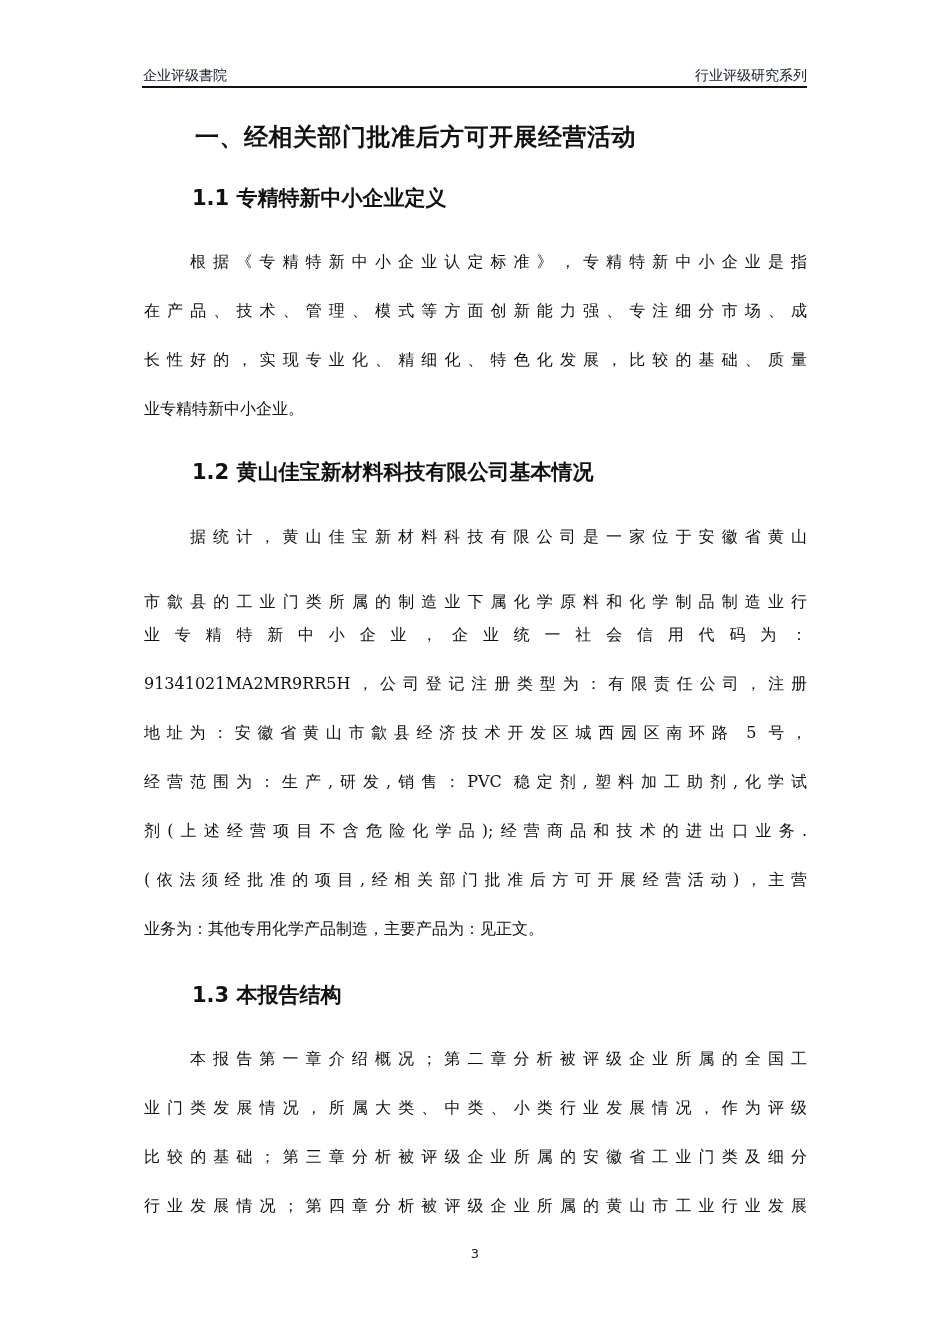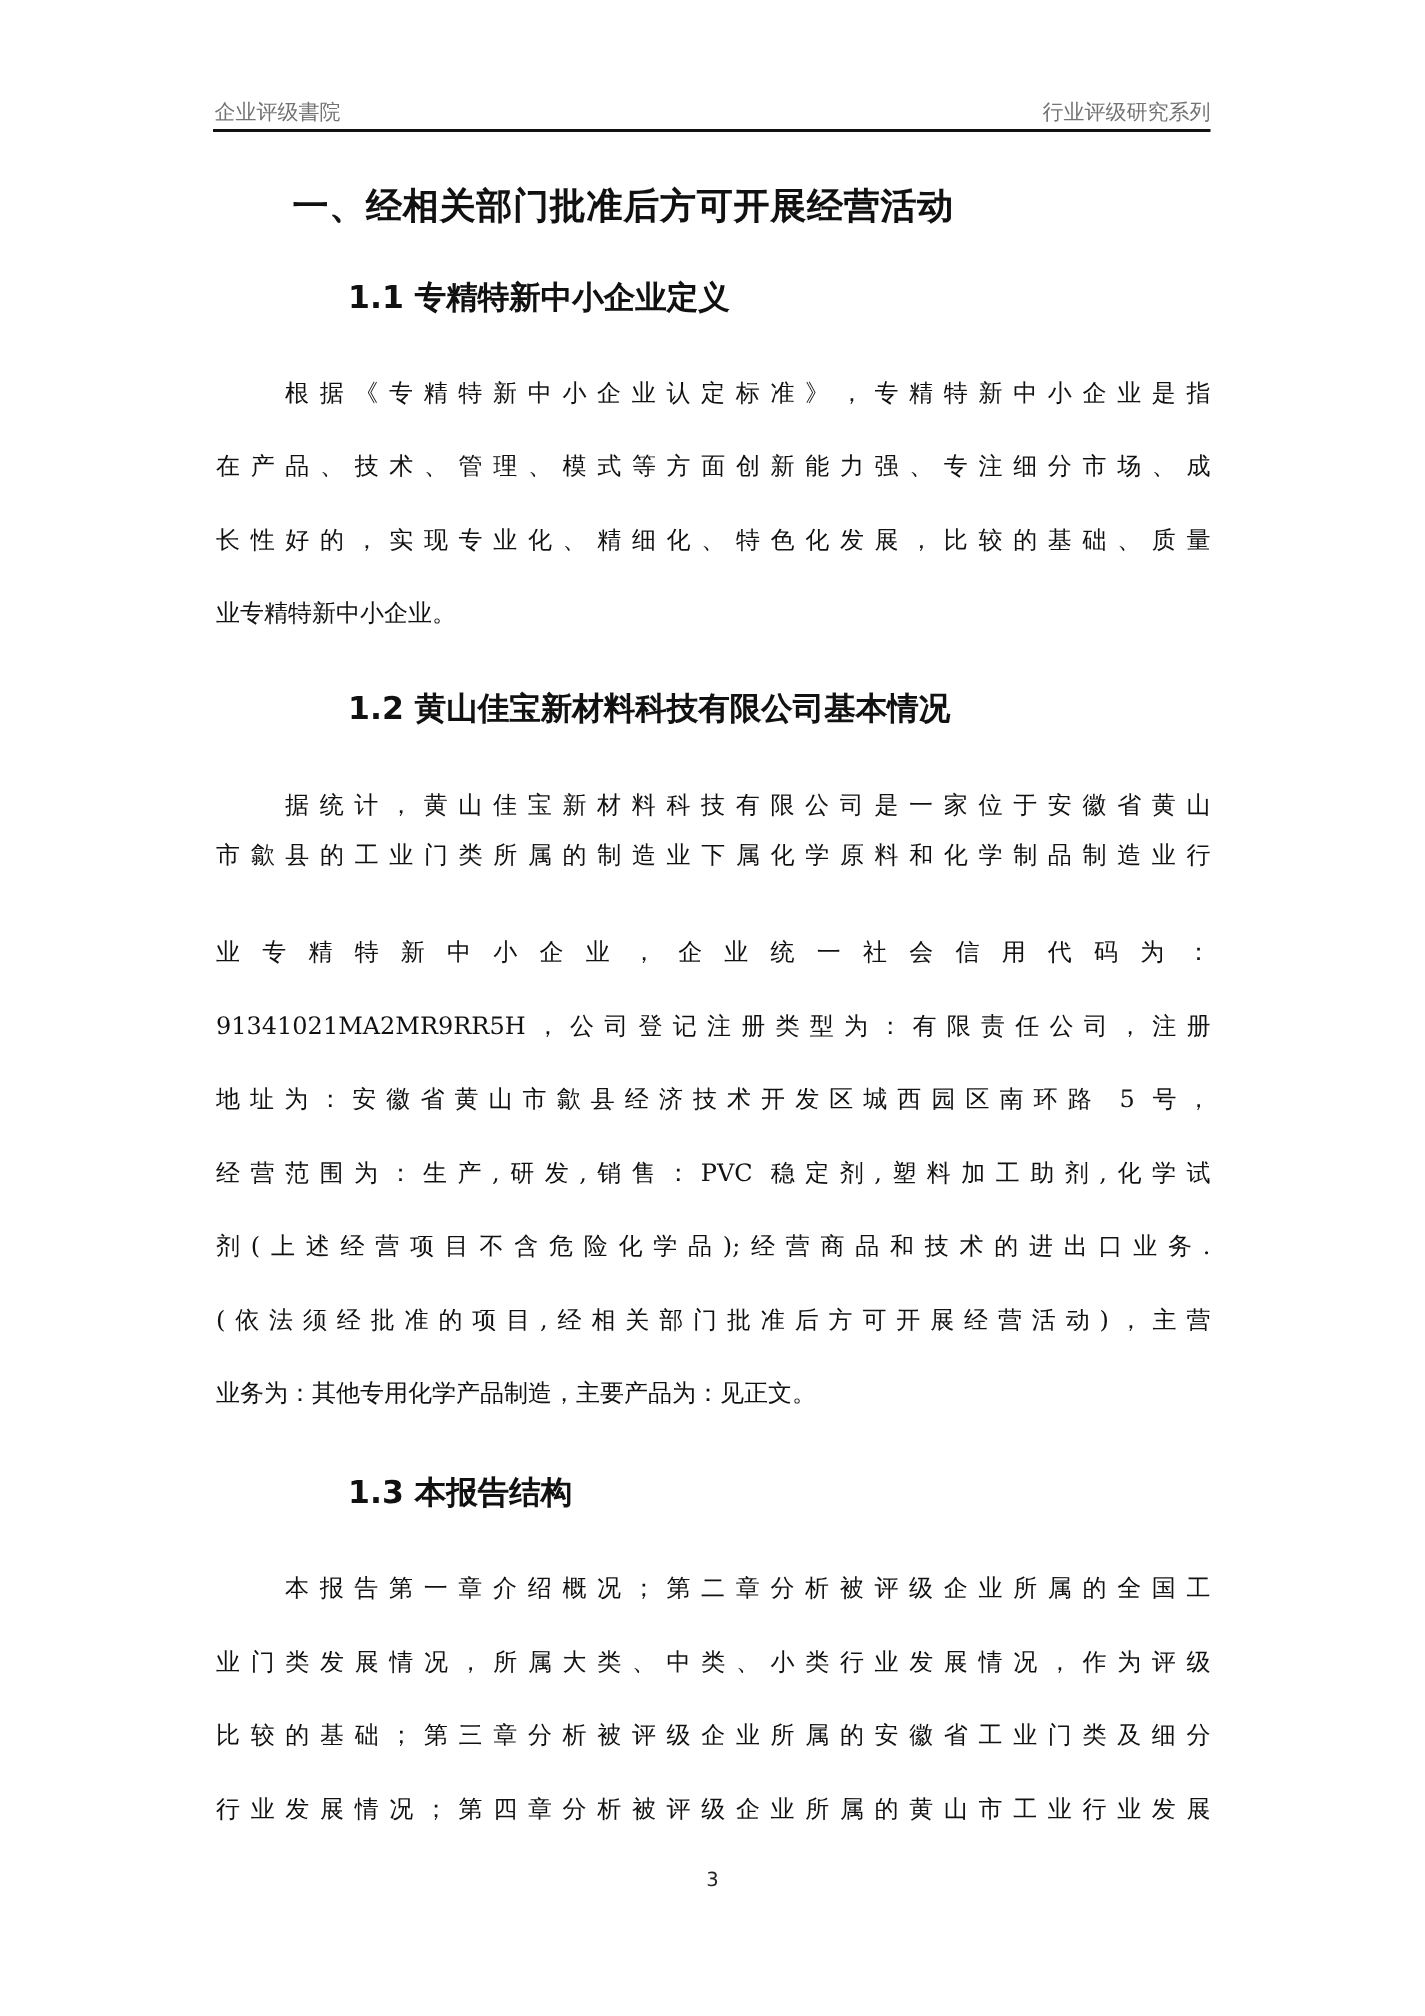--- a/index.html
+++ b/index.html
@@ -1,26 +1,26 @@
 <!DOCTYPE html>
 <html><head>
 <meta charset="utf-8">
 <style>
   html, body { margin:0; padding:0; background:#ffffff; }
   body { width:950px; height:1344px; position:relative; overflow:hidden;
          font-family:"DejaVu Serif","Liberation Serif",serif; color:#111; }
   .hdr { position:absolute; top:66px; font-family:"DejaVu Sans","Liberation Sans",sans-serif;
-         font-size:14px; color:#737373; line-height:18px; }
+         font-size:14px; color:#0f172a; line-height:18px; }
   .hdr.left { left:143px; }
   .hdr.right { right:143px;text-align:right; }
   .rule { position:absolute; left:142px; width:665px; top:86px; height:2px; background:#111; }
   .h1 { position:absolute; left:195px; top:120px; font-size:24px; font-weight:bold;
         font-family:"DejaVu Sans","Liberation Sans",sans-serif; letter-spacing:0.5px; line-height:34px; }
   .h2 { position:absolute; left:192px; font-size:21px; font-weight:bold;
-        font-family:"DejaVu Sans","Liberation Sans",sans-serif; line-height:30px;margin-left:40px; }
+        font-family:"DejaVu Sans","Liberation Sans",sans-serif; line-height:30px; }
   .line { position:absolute; left:144px; width:663px; font-size:16px; line-height:30px;
           white-space:nowrap; text-align:justify; text-align-last:justify; }
   .line.first { left:190px; width:617px; }
   .line.last { text-align-last:left; }
   .pnum { position:absolute; top:1246px; left:0; width:950px; text-align:center;
           font-family:"DejaVu Sans","Liberation Sans",sans-serif; font-size:13px; color:#222; }
 </style>
 </head>
 <body>
 
@@ -33,21 +33,21 @@
 <div class="h1">一、经相关部门批准后方可开展经营活动</div>
 
 <div class="h2" style="top:183px">1.1 专精特新中小企业定义</div>
 <div class="line first" style="top:247px">根据《专精特新中小企业认定标准》，专精特新中小企业是指</div>
 <div class="line" style="top:296px">在产品、技术、管理、模式等方面创新能力强、专注细分市场、成</div>
 <div class="line" style="top:345px">长性好的，实现专业化、精细化、特色化发展，比较的基础、质量</div>
 <div class="line last" style="top:394px">业专精特新中小企业。</div>
 
 <div class="h2" style="top:457px">1.2 黄山佳宝新材料科技有限公司基本情况</div>
 <div class="line first" style="top:522px">据统计，黄山佳宝新材料科技有限公司是一家位于安徽省黄山</div>
-<div class="line" style="top:555px">市歙县的工业门类所属的制造业下属化学原料和化学制品制造业行</div>
+<div class="line" style="top:587px">市歙县的工业门类所属的制造业下属化学原料和化学制品制造业行</div>
 <div class="line" style="top:620px">业专精特新中小企业，企业统一社会信用代码为：</div>
 <div class="line" style="top:669px">91341021MA2MR9RR5H，公司登记注册类型为：有限责任公司，注册</div>
 <div class="line" style="top:718px">地址为：安徽省黄山市歙县经济技术开发区城西园区南环路 5 号，</div>
 <div class="line" style="top:767px">经营范围为：生产,研发,销售：PVC 稳定剂,塑料加工助剂,化学试</div>
 <div class="line" style="top:816px">剂(上述经营项目不含危险化学品);经营商品和技术的进出口业务.</div>
 <div class="line" style="top:865px">(依法须经批准的项目,经相关部门批准后方可开展经营活动)，主营</div>
 <div class="line last" style="top:914px">业务为：其他专用化学产品制造，主要产品为：见正文。</div>
 
 <div class="h2" style="top:980px">1.3 本报告结构</div>
 <div class="line first" style="top:1044px">本报告第一章介绍概况；第二章分析被评级企业所属的全国工</div>

